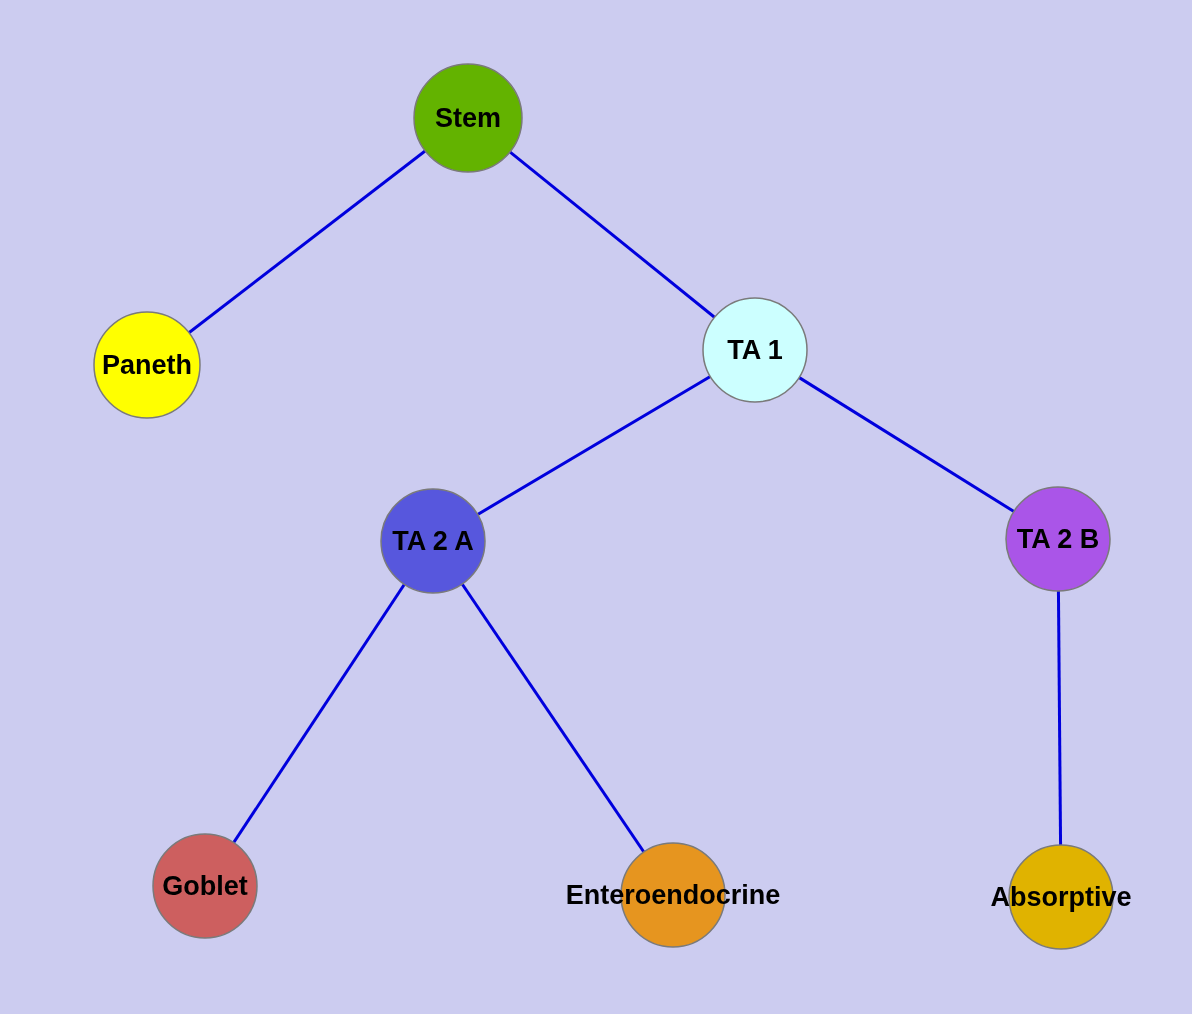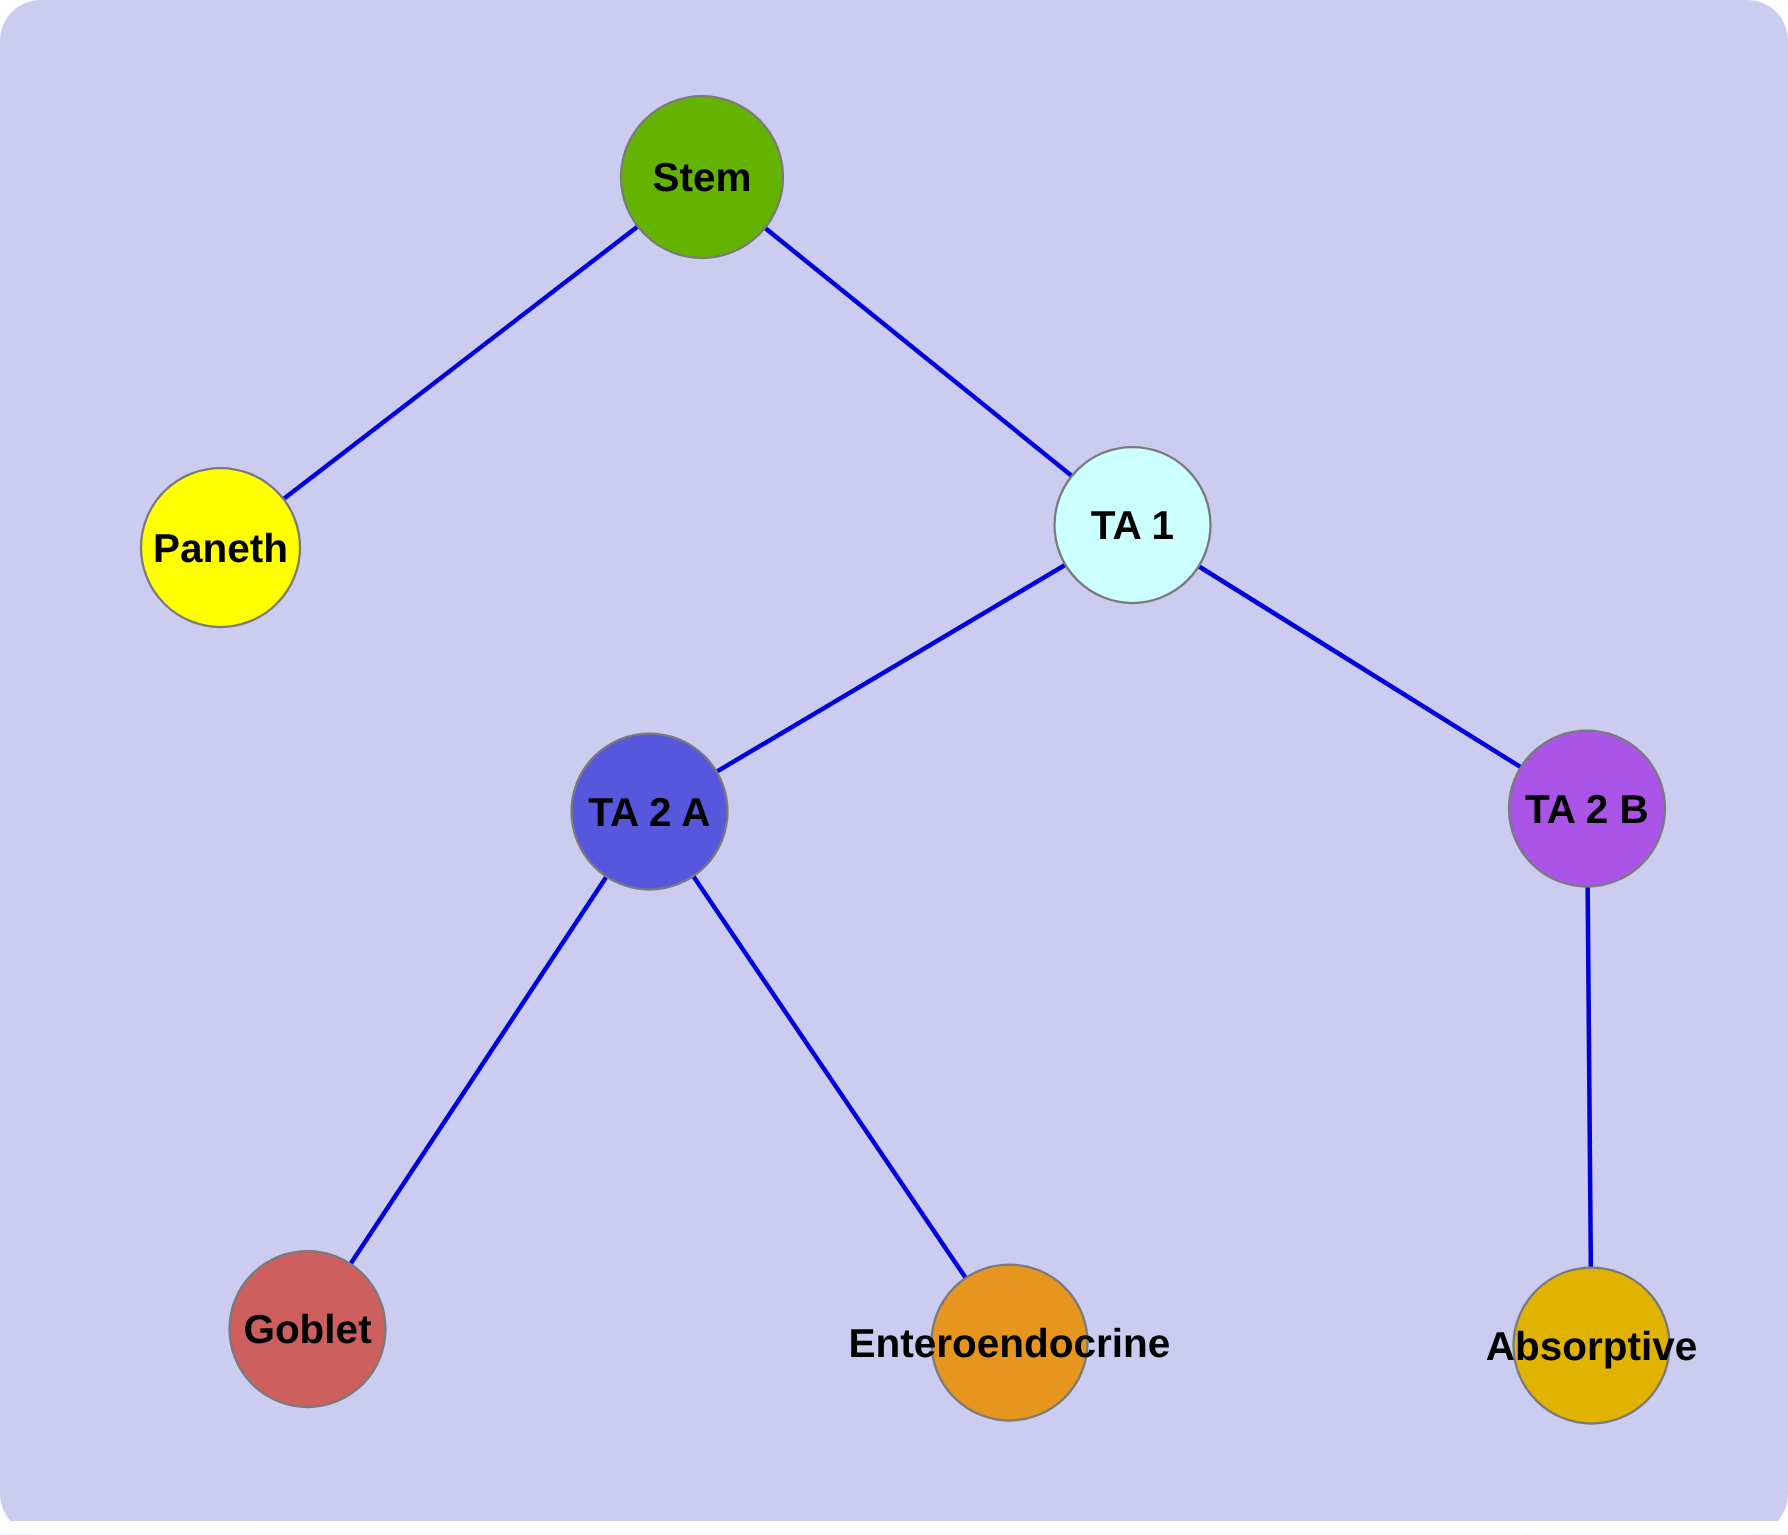--- a/index.html
+++ b/index.html
@@ -7,21 +7,20 @@
     padding: 0;
     background: #ffffff;
     font-family: "Liberation Sans", sans-serif;
   }
   #canvas {
     position: relative;
     width: 1192px;
     height: 1023px;
     background: #ffffff;
     overflow: hidden;
-    border-radius: 27px;
   }
   svg {
     display: block;
   }
   .node-label {
     font-family: "Liberation Sans", sans-serif;
     font-weight: bold;
     fill: #000000;
   }
 </style>

